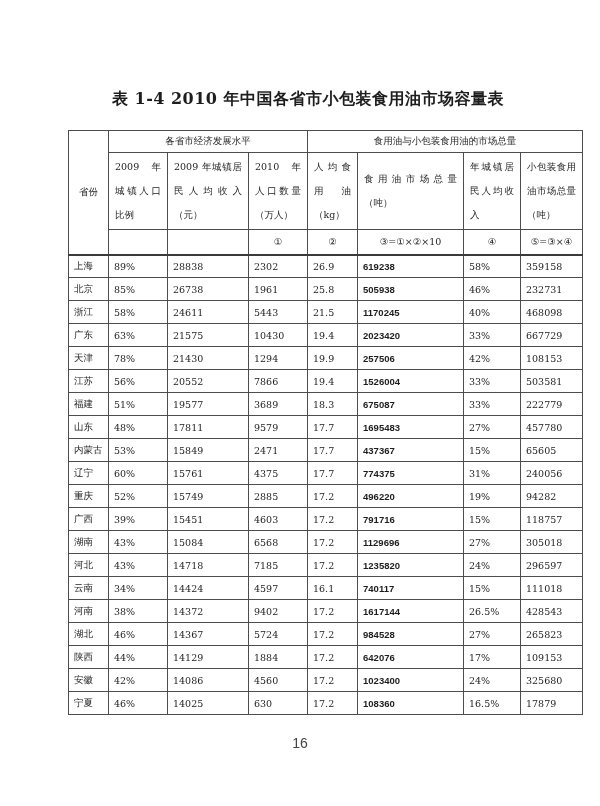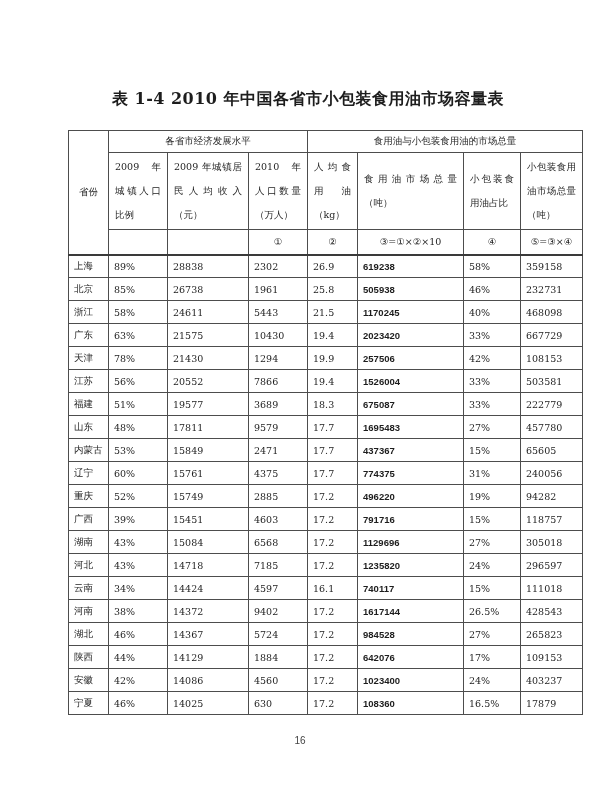--- a/index.html
+++ b/index.html
@@ -53,21 +53,21 @@
   }
   tbody td.oil-total{
     text-align:left;
     font-family:"Liberation Sans","DejaVu Sans",sans-serif;
     font-weight:600;
     font-size:9.5px;
   }
   .page-number{
     position:absolute;top:735px;left:0;width:100%;
     text-align:center;
-    font-size:10px;
+    font-size:14px;
     font-family:"Liberation Sans",sans-serif;
     color:#444;
   }
 </style>
 </head>
 <body>
 
 <div class="page">
 
   <div class="doc-title">表 1-4  2010 年中国各省市小包装食用油市场容量表</div>
@@ -88,21 +88,21 @@
         <th rowspan="3" class="province-head">省份</th>
         <th colspan="3">各省市经济发展水平</th>
         <th colspan="4">食用油与小包装食用油的市场总量</th>
       </tr>
       <tr class="h2">
         <th>2009 年城镇人口比例</th>
         <th>2009 年城镇居民人均收入（元）</th>
         <th>2010 年人口数量（万人）</th>
         <th>人均食用油（kg）</th>
         <th>食用油市场总量（吨）</th>
-        <th>小包装食用油占比</th>
+        <th>年城镇居民人均收入</th>
         <th>小包装食用油市场总量（吨）</th>
       </tr>
       <tr class="h3">
         <th></th>
         <th></th>
         <th>①</th>
         <th>②</th>
         <th>③=①×②×10</th>
         <th>④</th>
         <th>⑤=③×④</th>
@@ -290,21 +290,21 @@
           <td>109153</td>
         </tr>
         <tr>
           <td>安徽</td>
           <td>42%</td>
           <td>14086</td>
           <td>4560</td>
           <td>17.2</td>
           <td class="oil-total">1023400</td>
           <td>24%</td>
-          <td>403237</td>
+          <td>325680</td>
         </tr>
         <tr>
           <td>宁夏</td>
           <td>46%</td>
           <td>14025</td>
           <td>630</td>
           <td>17.2</td>
           <td class="oil-total">108360</td>
           <td>16.5%</td>
           <td>17879</td>

